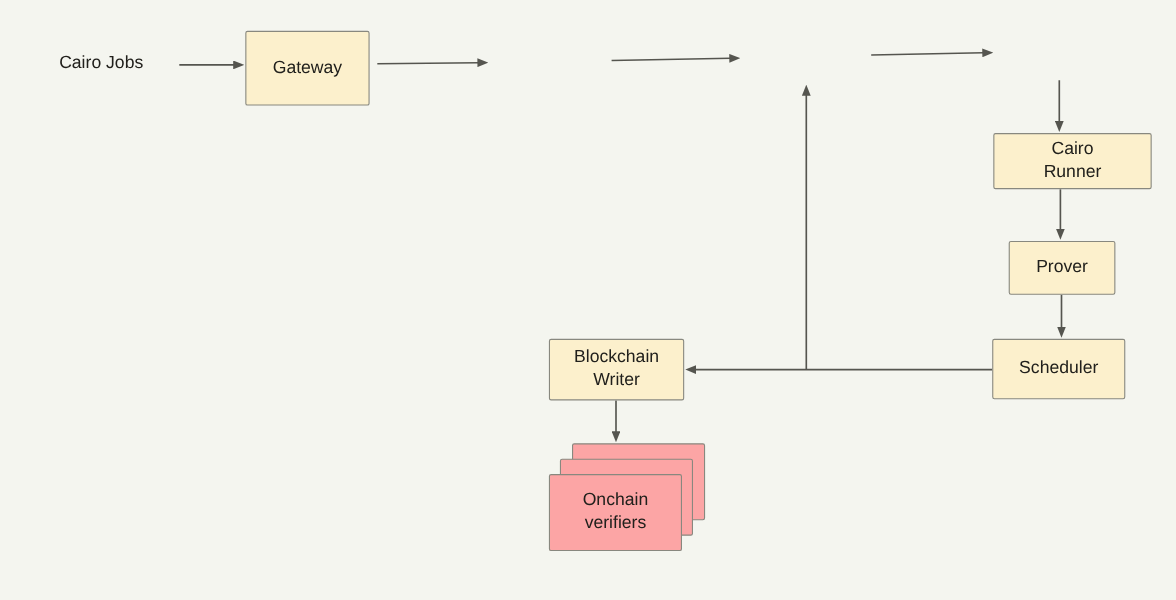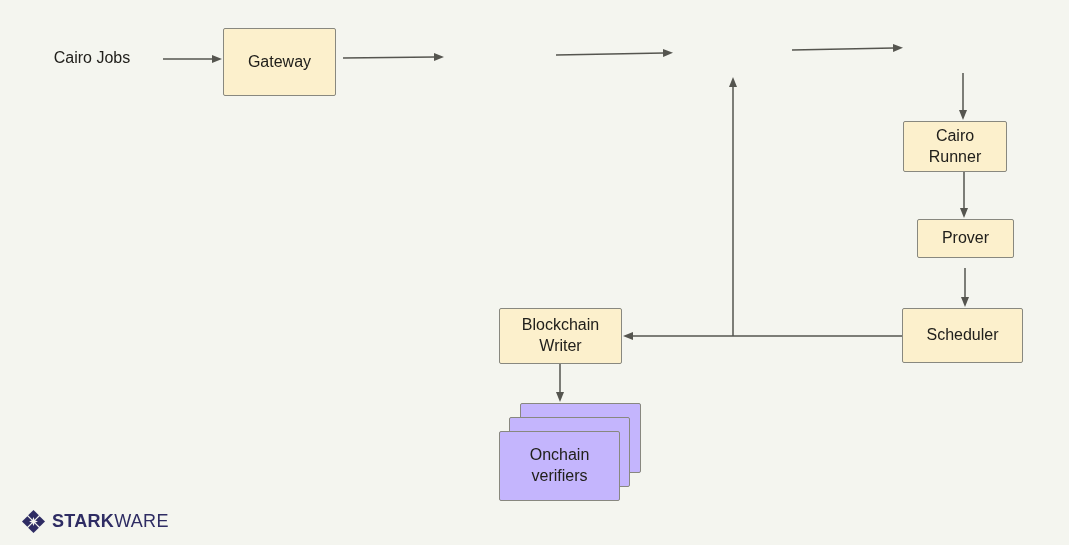--- a/index.html
+++ b/index.html
@@ -30,32 +30,32 @@
     color: #21201c;
     white-space: pre-line;
   }
   .free-label {
     position: absolute;
     font-size: 16px; color: #21201c;
     text-align: center; white-space: pre-line;
   }
   .card {
     position: absolute;
-    background: #c4b5fd;
+    background: #fca5a5;
     border: 1.5px solid #88887f;
     border-radius: 2px;
     box-sizing: border-box;
   }
   
   .n-gateway            { left: 223px; top: 28px;  width: 113px; height: 68px; }
   .n-job-creator        { left: 445px; top: 22px;  width: 111px; height: 70px; }
   .n-validator          { left: 674px; top: 25px;  width: 118px; height: 51px; }
   .n-scheduler          { left: 904px; top: 23px;  width: 119px; height: 50px; }
-  .n-cairo-runner       { left: 903px; top: 121px; width: 104px; height: 51px; }
-  .n-prover             { left: 917px; top: 219px; width: 97px;  height: 39px; }
+  .n-cairo-runner       { left: 903px; top: 121px; width: 144px; height: 51px; }
+  .n-prover             { left: 917px; top: 219px; width: 97px;  height: 49px; }
   .n-dispatcher         { left: 902px; top: 308px; width: 121px; height: 55px; }
   .n-blockchain-writer  { left: 499px; top: 308px; width: 123px; height: 56px; }
   .card-back            { left: 520px; top: 403px; width: 121px; height: 70px; }
   .card-middle          { left: 509px; top: 417px; width: 121px; height: 70px; }
   .card-front           { left: 499px; top: 431px; width: 121px; height: 70px;
                           display: flex; align-items: center; justify-content: center;
                           text-align: center; font-size: 16px; line-height: 1.3;
                           color: #21201c; white-space: pre-line; }
   .l-cairo-jobs         { left: 46px; top: 49px; width: 92px; }
   
@@ -111,29 +111,14 @@
   <div class="node n-dispatcher">Scheduler</div>
 
   <div class="node n-blockchain-writer">Blockchain
 Writer</div>
 
   <div class="card card-back"></div>
   <div class="card card-middle"></div>
   <div class="card card-front">Onchain
 verifiers</div>
 
-  <div class="logo">
-    <svg class="logo-icon" viewBox="0 0 24 24" xmlns="http://www.w3.org/2000/svg">
-      <g fill="#2e2c63">
-        <path d="M12,0 L17.6,5.6 L12,11.2 L6.4,5.6 Z"></path>
-        <path d="M18.4,6.4 L24,12 L18.4,17.6 L12.8,12 Z"></path>
-        <path d="M12,12.8 L17.6,18.4 L12,24 L6.4,18.4 Z"></path>
-        <path d="M5.6,6.4 L11.2,12 L5.6,17.6 L0,12 Z"></path>
-      </g>
-      <path fill="#f4f5ef" d="M12,7.4 L13.3,10.7 L16.6,12 L13.3,13.3 L12,16.6 L10.7,13.3 L7.4,12 L10.7,10.7 Z"></path>
-    </svg>
-    <div class="logo-text">
-      <span class="bold">STARK</span>
-      <span class="light">WARE</span>
-    </div>
-  </div>
 
 </div>
 
 </body></html>

